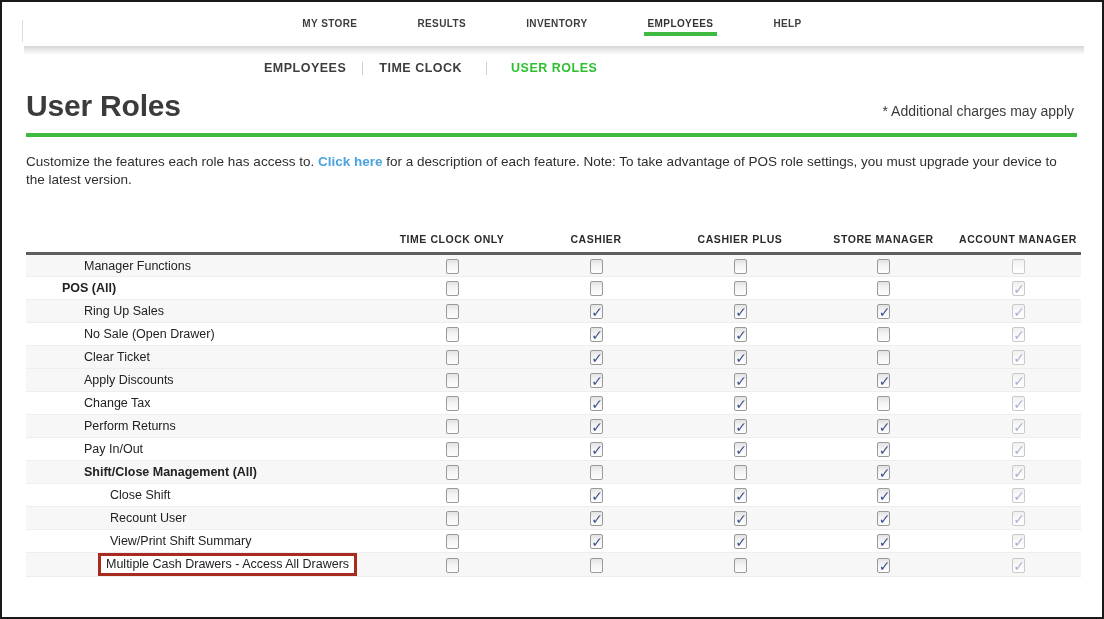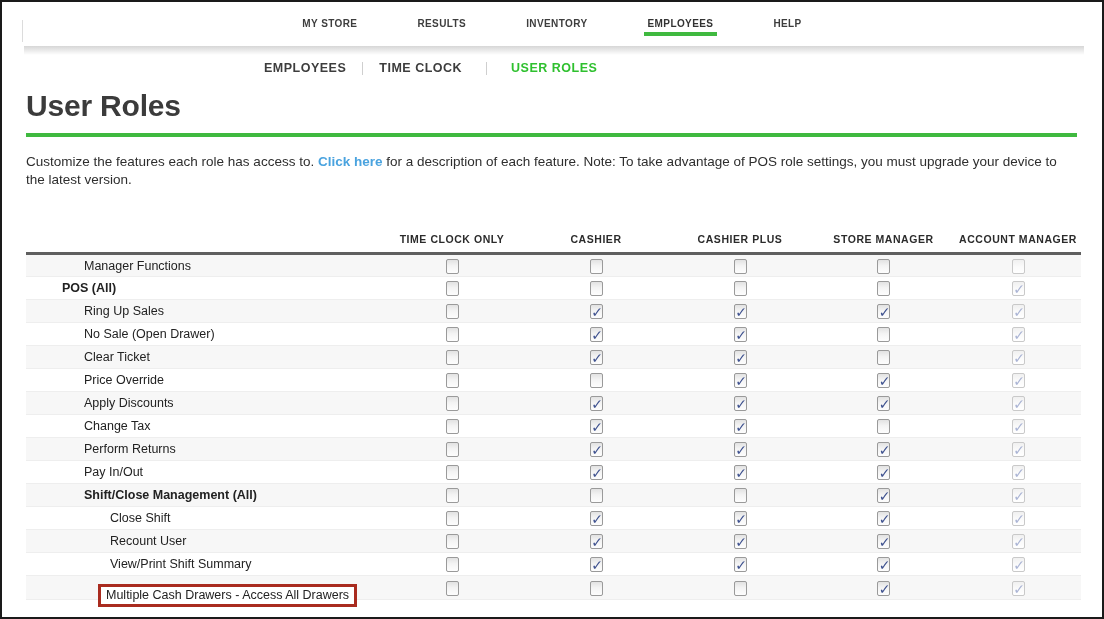--- a/index.html
+++ b/index.html
@@ -188,21 +188,21 @@
   .box.dim .tick { color: #aab4d4; font-weight: normal; }
 
   
   .hl {
     display: inline-block;
     border: 3px solid #a92b1f;
     padding: 1px 5px 2px 5px;
     margin-left: -6px;
     background: #ffffff;
     position: relative;
-    top: 8px;
+    top: 0px;
   }
   tr.highlight-row td.feature { padding-left: 78px; }
 </style>
 </head>
 <body>
 
 <div id="screen">
 
   <div class="topnav" id="topnav">
       <div class="topnav-item">MY STORE</div>
@@ -216,20 +216,21 @@
   <div class="subnav" id="subnav">
       <div class="subnav-item">EMPLOYEES</div>
       <div class="subnav-sep"></div>
       <div class="subnav-item">TIME CLOCK</div>
       <div class="subnav-sep wide"></div>
       <div class="subnav-item active">USER ROLES</div>
     </div>
 
   <div class="pagehead">
     <div class="pagetitle">User Roles</div>
+    <div class="pagenote">* Additional charges may apply</div>
   </div>
   <div class="greenrule"></div>
 
   <p class="intro">
     <span>Customize the features each role has access to. </span><a href="#">Click here</a><span> for a description of each feature. Note: To take advantage of POS role settings, you must upgrade your device to the latest version.</span>
   </p>
 
   <div class="tablewrap">
     <table class="roles">
       <colgroup>
@@ -290,29 +291,20 @@
           </tr>
           <tr class="odd">
             <td class="feature lvl2"><span>Clear Ticket</span></td>
             <td class="cb"><span class="box" role="checkbox" aria-checked="false"></span></td>
             <td class="cb"><span class="box" role="checkbox" aria-checked="true"><span class="tick">✓</span></span></td>
             <td class="cb"><span class="box" role="checkbox" aria-checked="true"><span class="tick">✓</span></span></td>
             <td class="cb"><span class="box" role="checkbox" aria-checked="false"></span></td>
             <td class="cb"><span class="box dim" role="checkbox" aria-checked="true"><span class="tick">✓</span></span></td>
             <td></td>
           </tr>
-          <tr class="even">
-            <td class="feature lvl2"><span>Price Override</span></td>
-            <td class="cb"><span class="box" role="checkbox" aria-checked="false"></span></td>
-            <td class="cb"><span class="box" role="checkbox" aria-checked="false"></span></td>
-            <td class="cb"><span class="box" role="checkbox" aria-checked="true"><span class="tick">✓</span></span></td>
-            <td class="cb"><span class="box" role="checkbox" aria-checked="true"><span class="tick">✓</span></span></td>
-            <td class="cb"><span class="box dim" role="checkbox" aria-checked="true"><span class="tick">✓</span></span></td>
-            <td></td>
-          </tr>
           <tr class="odd">
             <td class="feature lvl2"><span>Apply Discounts</span></td>
             <td class="cb"><span class="box" role="checkbox" aria-checked="false"></span></td>
             <td class="cb"><span class="box" role="checkbox" aria-checked="true"><span class="tick">✓</span></span></td>
             <td class="cb"><span class="box" role="checkbox" aria-checked="true"><span class="tick">✓</span></span></td>
             <td class="cb"><span class="box" role="checkbox" aria-checked="true"><span class="tick">✓</span></span></td>
             <td class="cb"><span class="box dim" role="checkbox" aria-checked="true"><span class="tick">✓</span></span></td>
             <td></td>
           </tr>
           <tr class="even">

